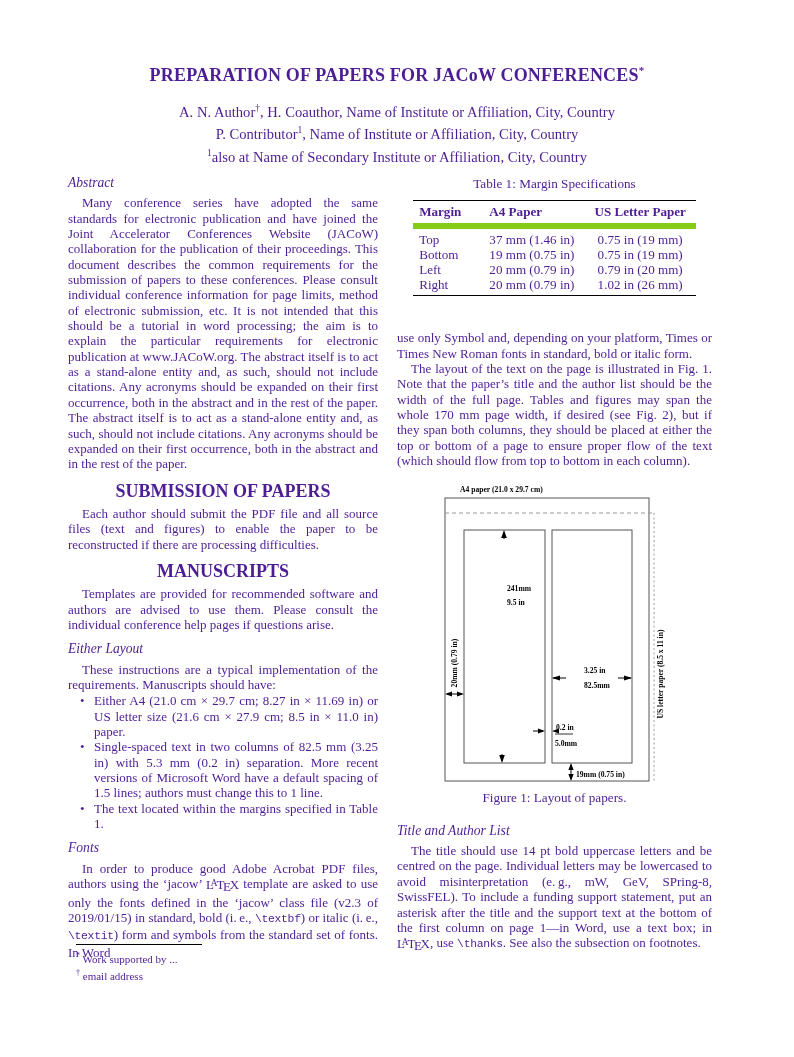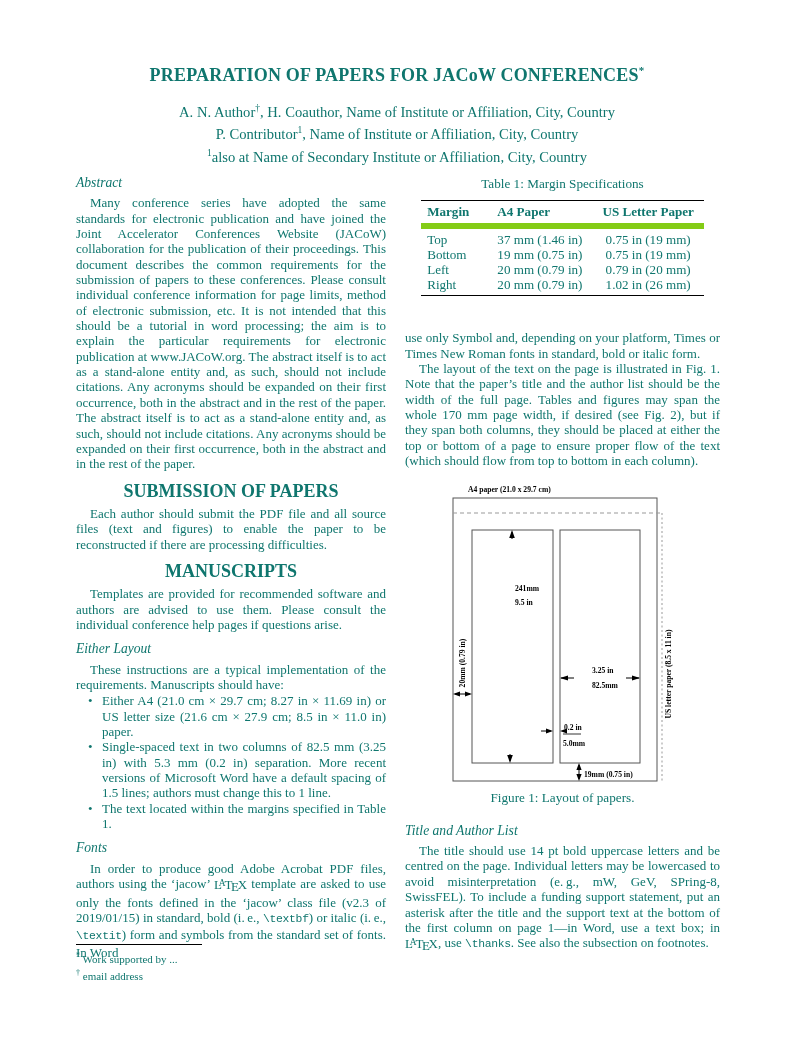--- a/index.html
+++ b/index.html
@@ -1,27 +1,27 @@
 <!DOCTYPE html>
 <html><head>
 <meta charset="utf-8">
 <style>
   html,body { margin:0; padding:0; background:#fff; }
   .page {
     position:relative; width:794px; height:1057px; background:#ffffff;
-    font-family:"Liberation Serif", serif; color:#0f766e; overflow:hidden;
+    font-family:"Liberation Serif", serif; color:#4c1d95; overflow:hidden;
   }
   
   .header { position:absolute; top:64px; left:0; width:794px; text-align:center; }
   .paper-title { font-size:18px; font-weight:bold; letter-spacing:0.2px; }
   .paper-title sup { font-size:11px; }
   .author-block { margin-top:13px; font-size:14.6px; line-height:18.6px; }
   .author-line sup { font-size:9.5px; }
   
-  .cols { position:absolute; top:170px; left:76px; width:644px; display:flex; gap:19px; }
+  .cols { position:absolute; top:170px; left:68px; width:644px; display:flex; gap:19px; }
   .col { width:314px; font-size:13px; line-height:15.35px; text-align:justify; }
   .col-right { width:315px; }
   p.body { margin:0; text-indent:14px; }
   p.body.noindent { text-indent:0; }
   .h-italic { font-style:italic; font-size:13.6px; margin:9px 0 5px 0; text-align:left; }
   .h-center { font-weight:bold; font-size:18px; margin:12px 0 7px 0; text-align:center; }
   .h-first { margin-top:5px; }
   .mono { font-family:Liberation Mono, monospace; font-size:11.4px; letter-spacing:-0.3px; }
   
   .bullets { margin:1px 0 0 0; }

